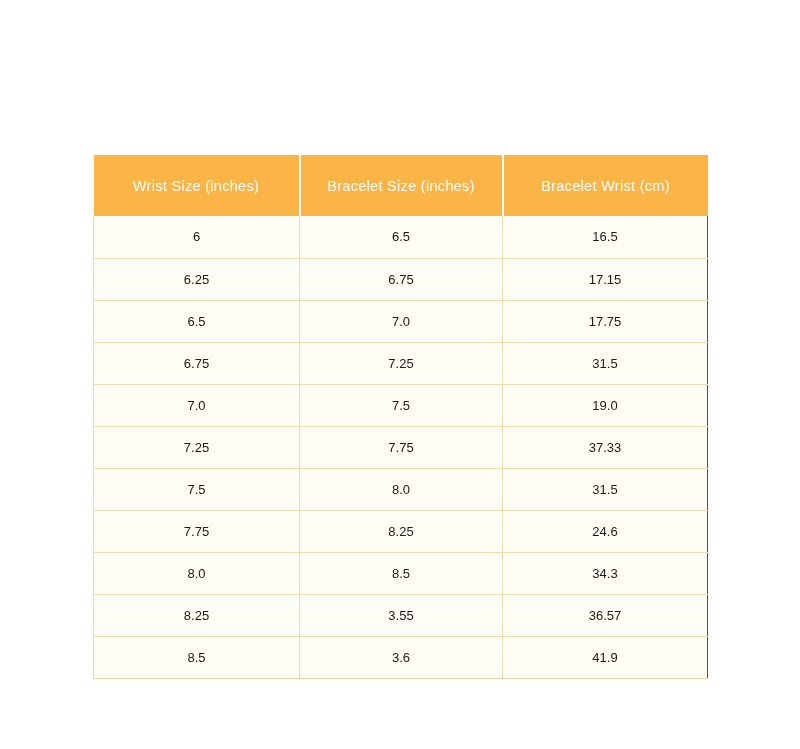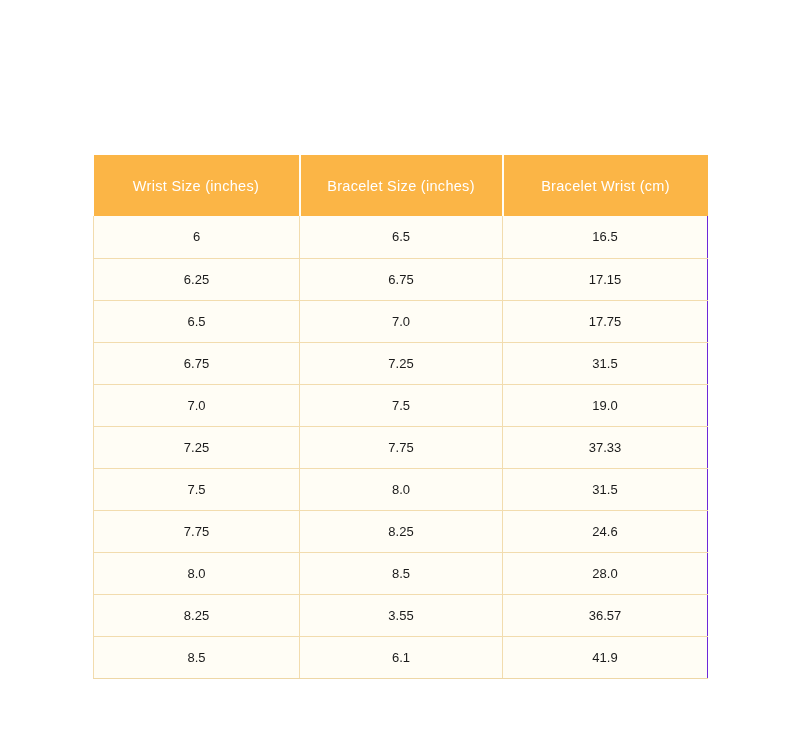--- a/index.html
+++ b/index.html
@@ -131,28 +131,28 @@
           <td>31.5</td>
         </tr>
         <tr>
           <td>7.75</td>
           <td>8.25</td>
           <td>24.6</td>
         </tr>
         <tr>
           <td>8.0</td>
           <td>8.5</td>
-          <td>28.0</td>
+          <td>34.3</td>
         </tr>
         <tr>
           <td>8.25</td>
           <td>3.55</td>
           <td>36.57</td>
         </tr>
         <tr>
           <td>8.5</td>
-          <td>6.1</td>
+          <td>3.6</td>
           <td>41.9</td>
         </tr>
       </tbody>
     </table>
   </div>
 </div>
 
 </body></html>

